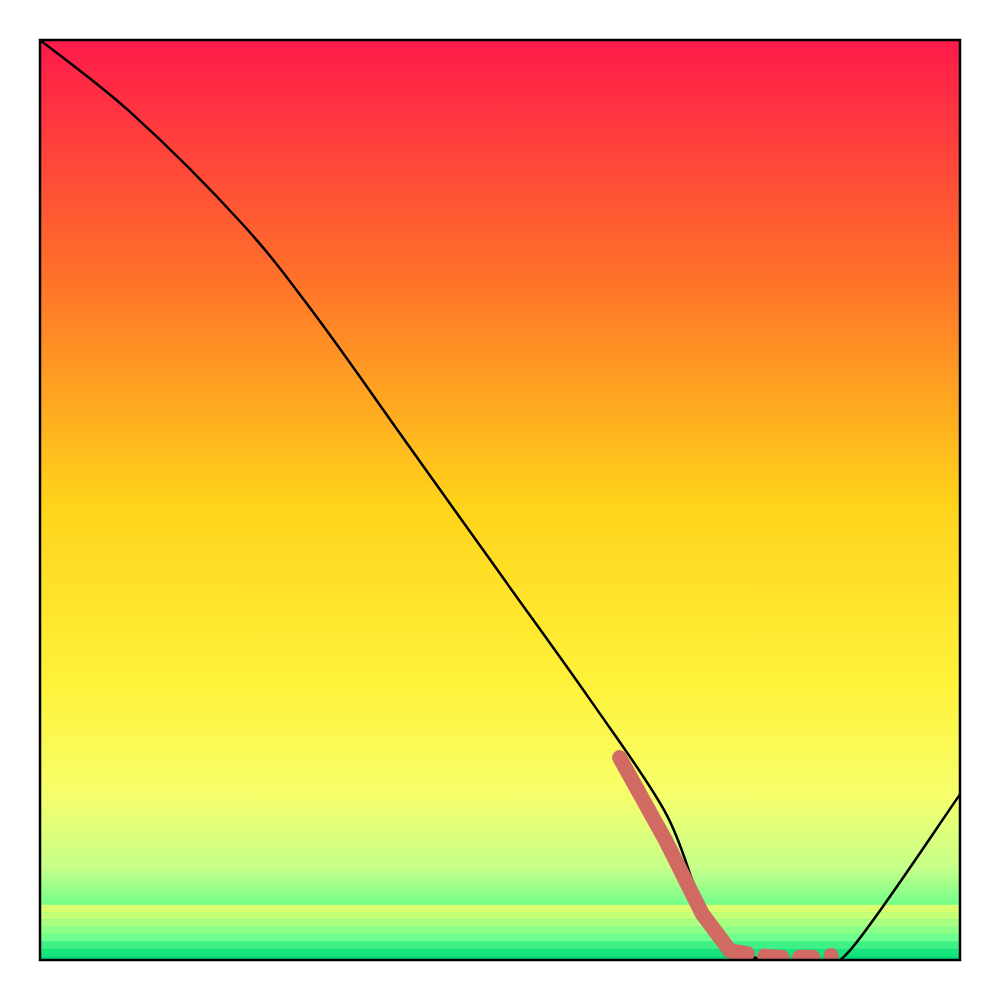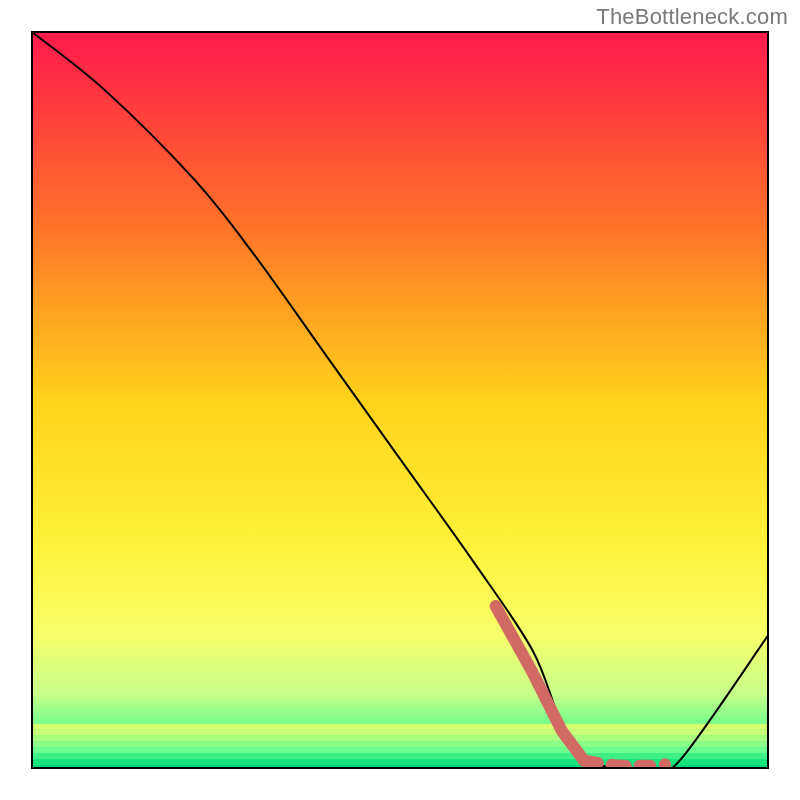--- a/index.html
+++ b/index.html
@@ -28,21 +28,20 @@
   svg {
     position: absolute;
     top: 0;
     left: 0;
   }
 </style>
 </head>
 <body>
 
 <div class="stage">
-  <div class="watermark">TheBottleneck.com</div>
 
   <svg id="chart-svg" width="800" height="800">
     <defs>
       <linearGradient id="bg-grad" x1="0" y1="0" x2="0" y2="1">
           <stop offset="0%" stop-color="#ff1a4b"></stop>
           <stop offset="25%" stop-color="#ff6e2a"></stop>
           <stop offset="50%" stop-color="#ffd21a"></stop>
           <stop offset="70%" stop-color="#fff23a"></stop>
           <stop offset="82%" stop-color="#f6ff6a"></stop>
           <stop offset="90%" stop-color="#c6ff8a"></stop>

